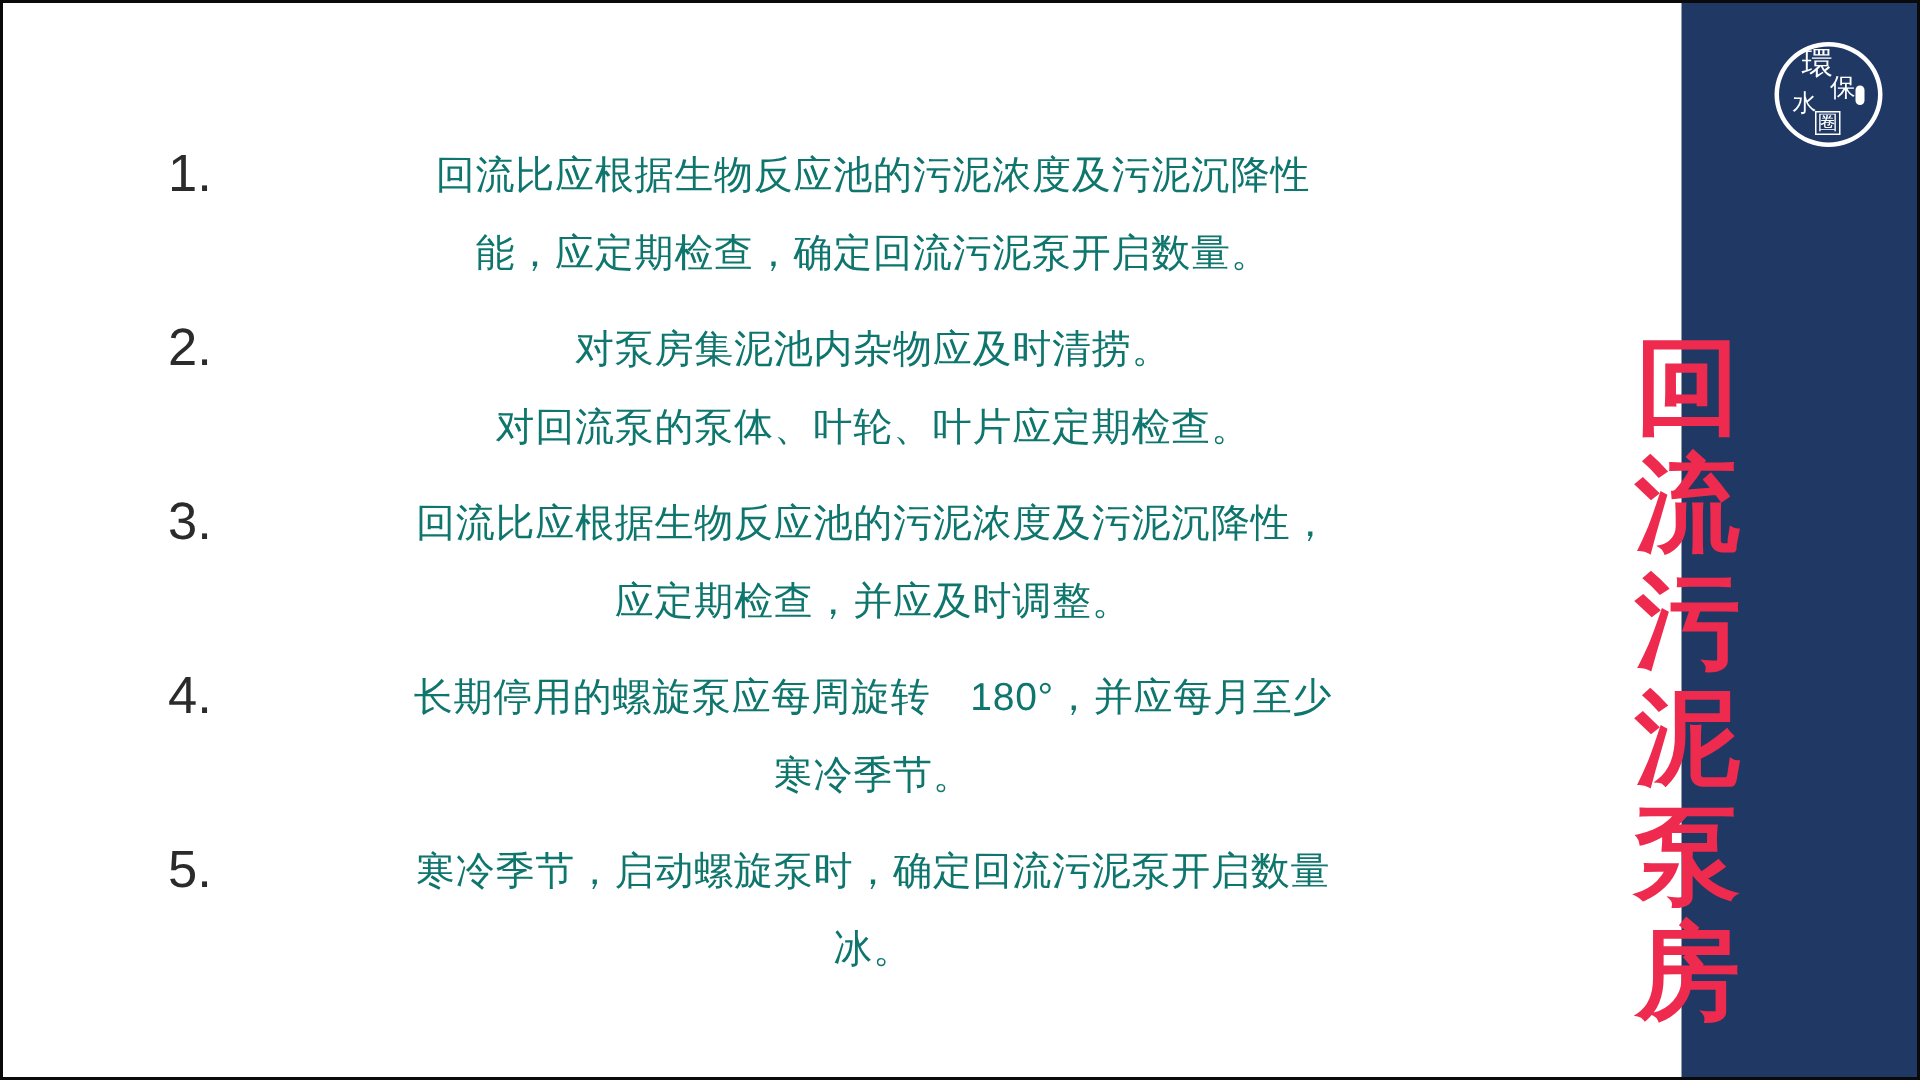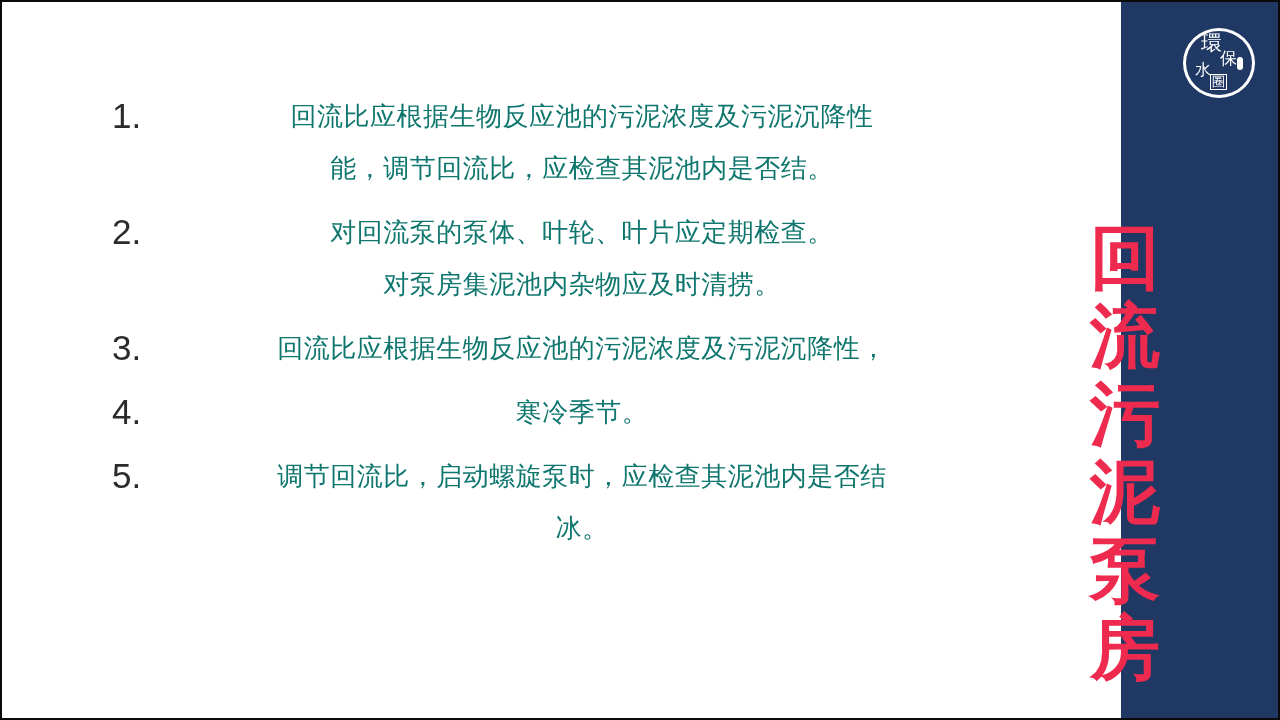--- a/index.html
+++ b/index.html
@@ -92,48 +92,50 @@
     <div class="vchar">泵</div>
     <div class="vchar">房</div>
   </div>
 
   <div class="list">
 
     <div class="item">
       <div class="num">1.</div>
       <div class="lines">
         <div class="line">回流比应根据生物反应池的污泥浓度及污泥沉降性</div>
-        <div class="line">能，调节回流比，应检查其泥池内是否结。</div>
+        <div class="line">能，应定期检查，确定回流污泥泵开启数量。</div>
       </div>
     </div>
 
     <div class="item">
       <div class="num">2.</div>
       <div class="lines">
+        <div class="line">对泵房集泥池内杂物应及时清捞。</div>
         <div class="line">对回流泵的泵体、叶轮、叶片应定期检查。</div>
-        <div class="line">对泵房集泥池内杂物应及时清捞。</div>
       </div>
     </div>
 
     <div class="item">
       <div class="num">3.</div>
       <div class="lines">
         <div class="line">回流比应根据生物反应池的污泥浓度及污泥沉降性，</div>
+        <div class="line">应定期检查，并应及时调整。</div>
       </div>
     </div>
 
     <div class="item">
       <div class="num">4.</div>
       <div class="lines">
+        <div class="line">长期停用的螺旋泵应每周旋转　180°，并应每月至少</div>
         <div class="line">寒冷季节。</div>
       </div>
     </div>
 
     <div class="item">
       <div class="num">5.</div>
       <div class="lines">
-        <div class="line">调节回流比，启动螺旋泵时，应检查其泥池内是否结</div>
+        <div class="line">寒冷季节，启动螺旋泵时，确定回流污泥泵开启数量</div>
         <div class="line">冰。</div>
       </div>
     </div>
 
   </div>
 </div>
 
 </body></html>

